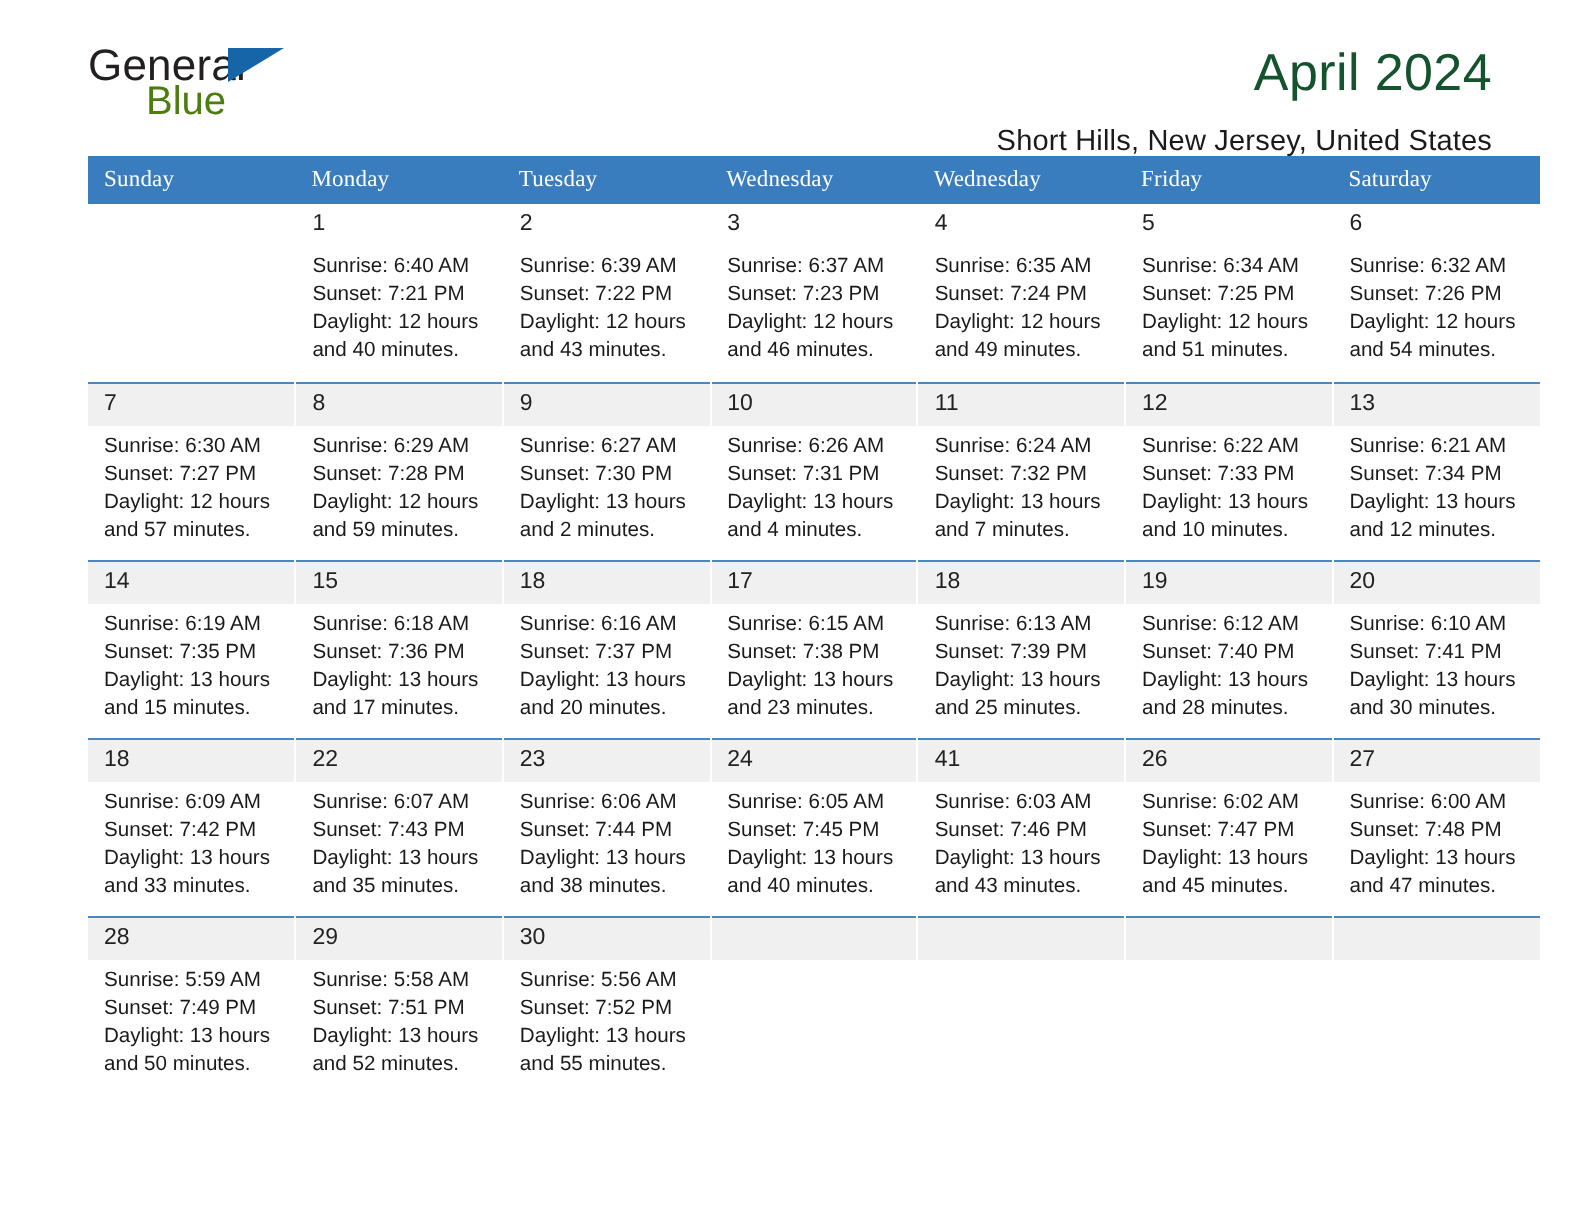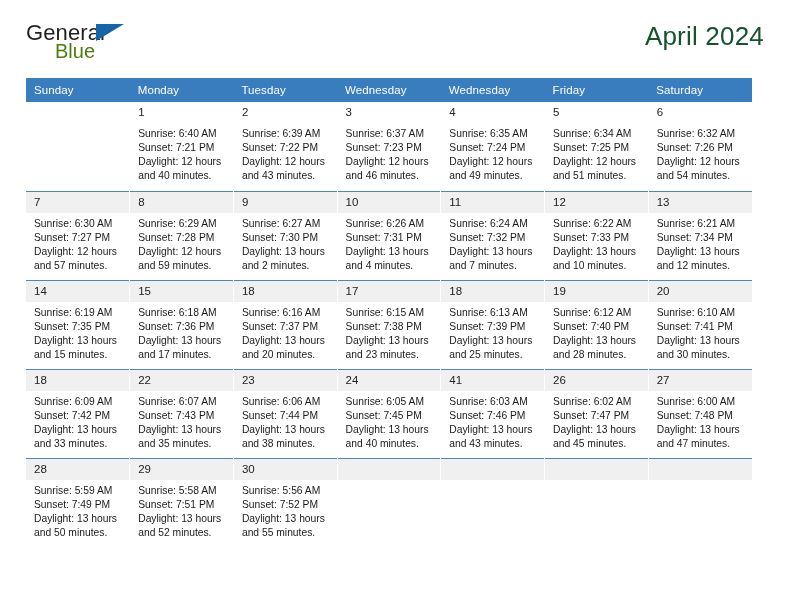--- a/index.html
+++ b/index.html
@@ -10,21 +10,21 @@
     background: #ffffff;
     font-family: "Liberation Sans", sans-serif;
     color: #1a1a1a;
     overflow: hidden;
   }
 
   .page {
     position: relative;
     width: 792px;
     height: 612px;
-    padding: 0 26px;
+    padding: 0 44px;
   }
 
   
   .top {
     display: flex;
     align-items: flex-start;
     justify-content: space-between;
     padding-top: 22px;
     height: 78px;
   }
@@ -82,20 +82,21 @@
 
   .cal th {
     background: #3a7dbf;
     color: #ffffff;
     font-size: 11.5px;
     font-weight: normal;
     text-align: left;
     padding: 6px 0 6px 8px;
     height: 22px;
     letter-spacing: .1px;
+    font-family: Liberation Serif, serif;
   }
 
   .cal td {
     vertical-align: top;
     padding: 0;
     height: 89px;
     border-right: 1px solid #ffffff;
     border-top: 1px solid #4a86bf;
     background: #ffffff;
   }
@@ -131,20 +132,21 @@
   <div class="top">
 
     <div class="logo">
       <span class="logo-general">General</span>
       <span class="logo-tri"></span>
       <span class="logo-blue">Blue</span>
     </div>
 
     <div class="title-wrap">
       <div class="cal-title">April 2024</div>
+      <div class="cal-sub">Short Hills, New Jersey, United States</div>
     </div>
 
   </div>
 
   <table class="cal">
     <thead>
       <tr>
         <th>Sunday</th>
         <th>Monday</th>
         <th>Tuesday</th>

